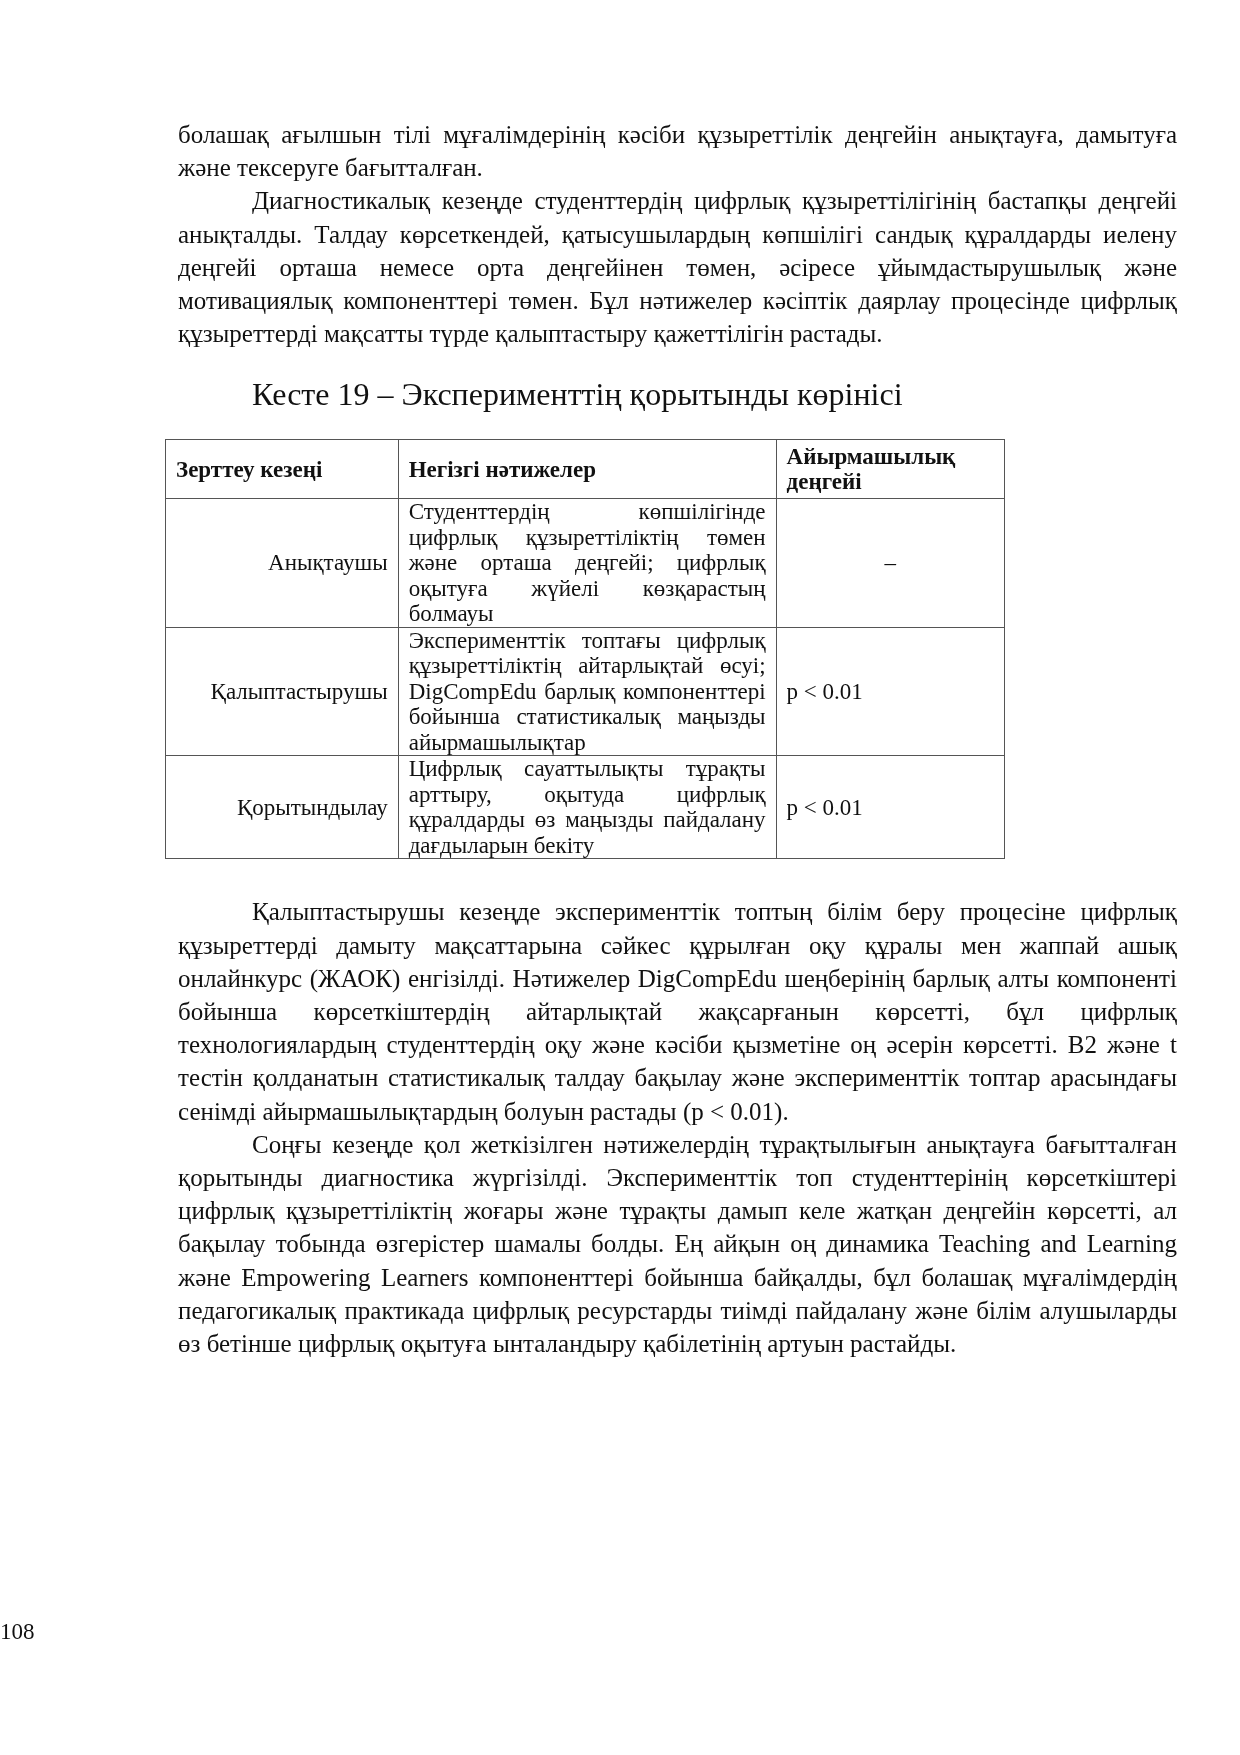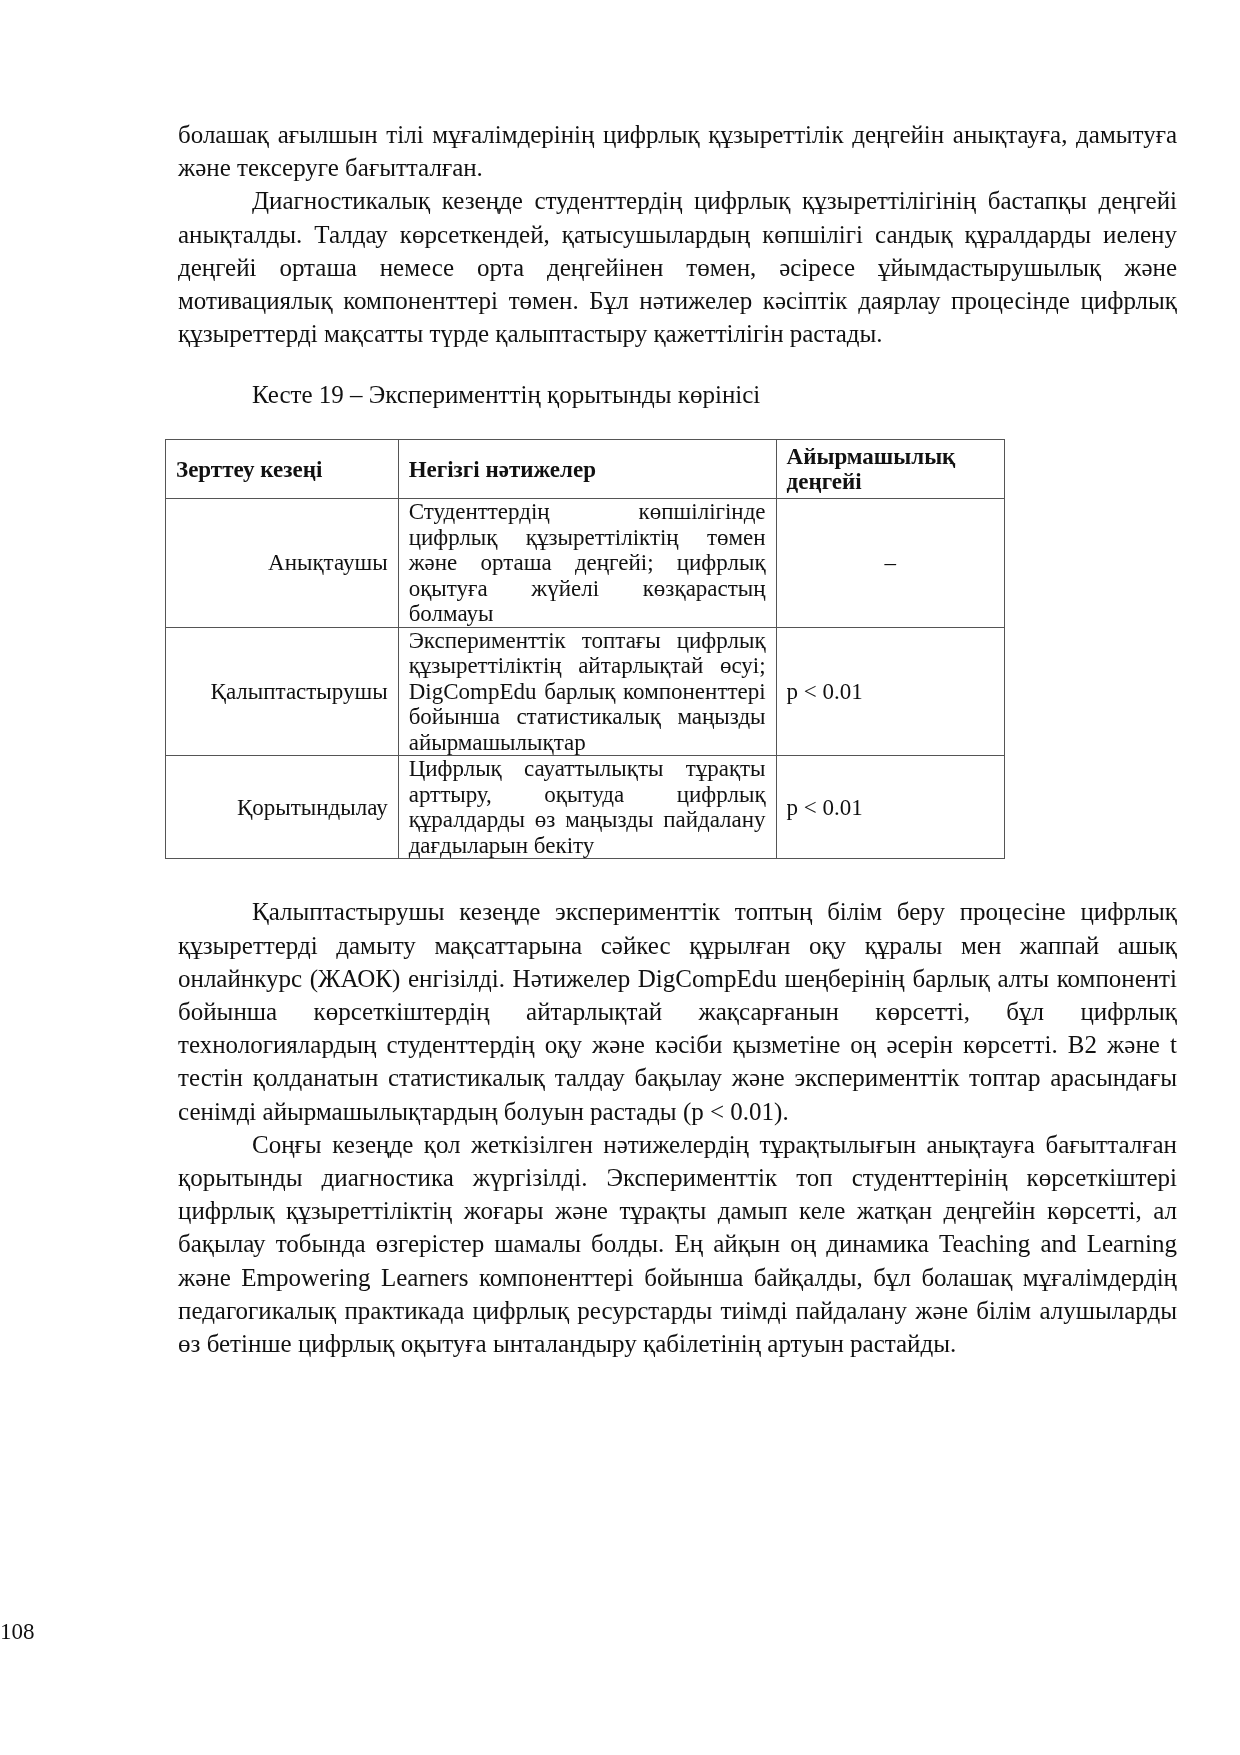--- a/index.html
+++ b/index.html
@@ -18,21 +18,21 @@
       width: 999px;
     }
     .para {
       font-size: 25px;
       line-height: 33.2px;
       text-align: justify;
       margin: 0;
     }
     .indent { text-indent: 74px; }
     .caption {
-      font-size: 25px;
+      font-size: 32px;
       line-height: 33px;
       margin: 28px 0 28px 74px;
     }
     table.results {
       position: relative;
       left: -13px;
       width: 840px;
       border-collapse: collapse;
       font-size: 23px;
       line-height: 25.5px;
@@ -58,21 +58,21 @@
       left: 0; right: 0;
       top: 1619px;
       text-align: left;
       font-size: 23px;
     }
   </style>
 </head>
 <body>
 
 <div class="page">
-  <p class="para">болашақ ағылшын тілі мұғалімдерінің цифрлық құзыреттілік деңгейін анықтауға, дамытуға және тексеруге бағытталған.</p>
+  <p class="para">болашақ ағылшын тілі мұғалімдерінің кәсіби құзыреттілік деңгейін анықтауға, дамытуға және тексеруге бағытталған.</p>
   <p class="para indent">Диагностикалық кезеңде студенттердің цифрлық құзыреттілігінің бастапқы деңгейі анықталды. Талдау көрсеткендей, қатысушылардың көпшілігі сандық құралдарды иелену деңгейі орташа немесе орта деңгейінен төмен, әсіресе ұйымдастырушылық және мотивациялық компоненттері төмен. Бұл нәтижелер кәсіптік даярлау процесінде цифрлық құзыреттерді мақсатты түрде қалыптастыру қажеттілігін растады.</p>
 
   <div class="caption">Кесте 19 – Эксперименттің қорытынды көрінісі</div>
 
   <table class="results">
     <tbody>
         <tr>
       <th class="col1">Зерттеу кезеңі</th>
       <th class="col2">Негізгі нәтижелер</th>
       <th class="col3">Айырмашылық деңгейі</th>

